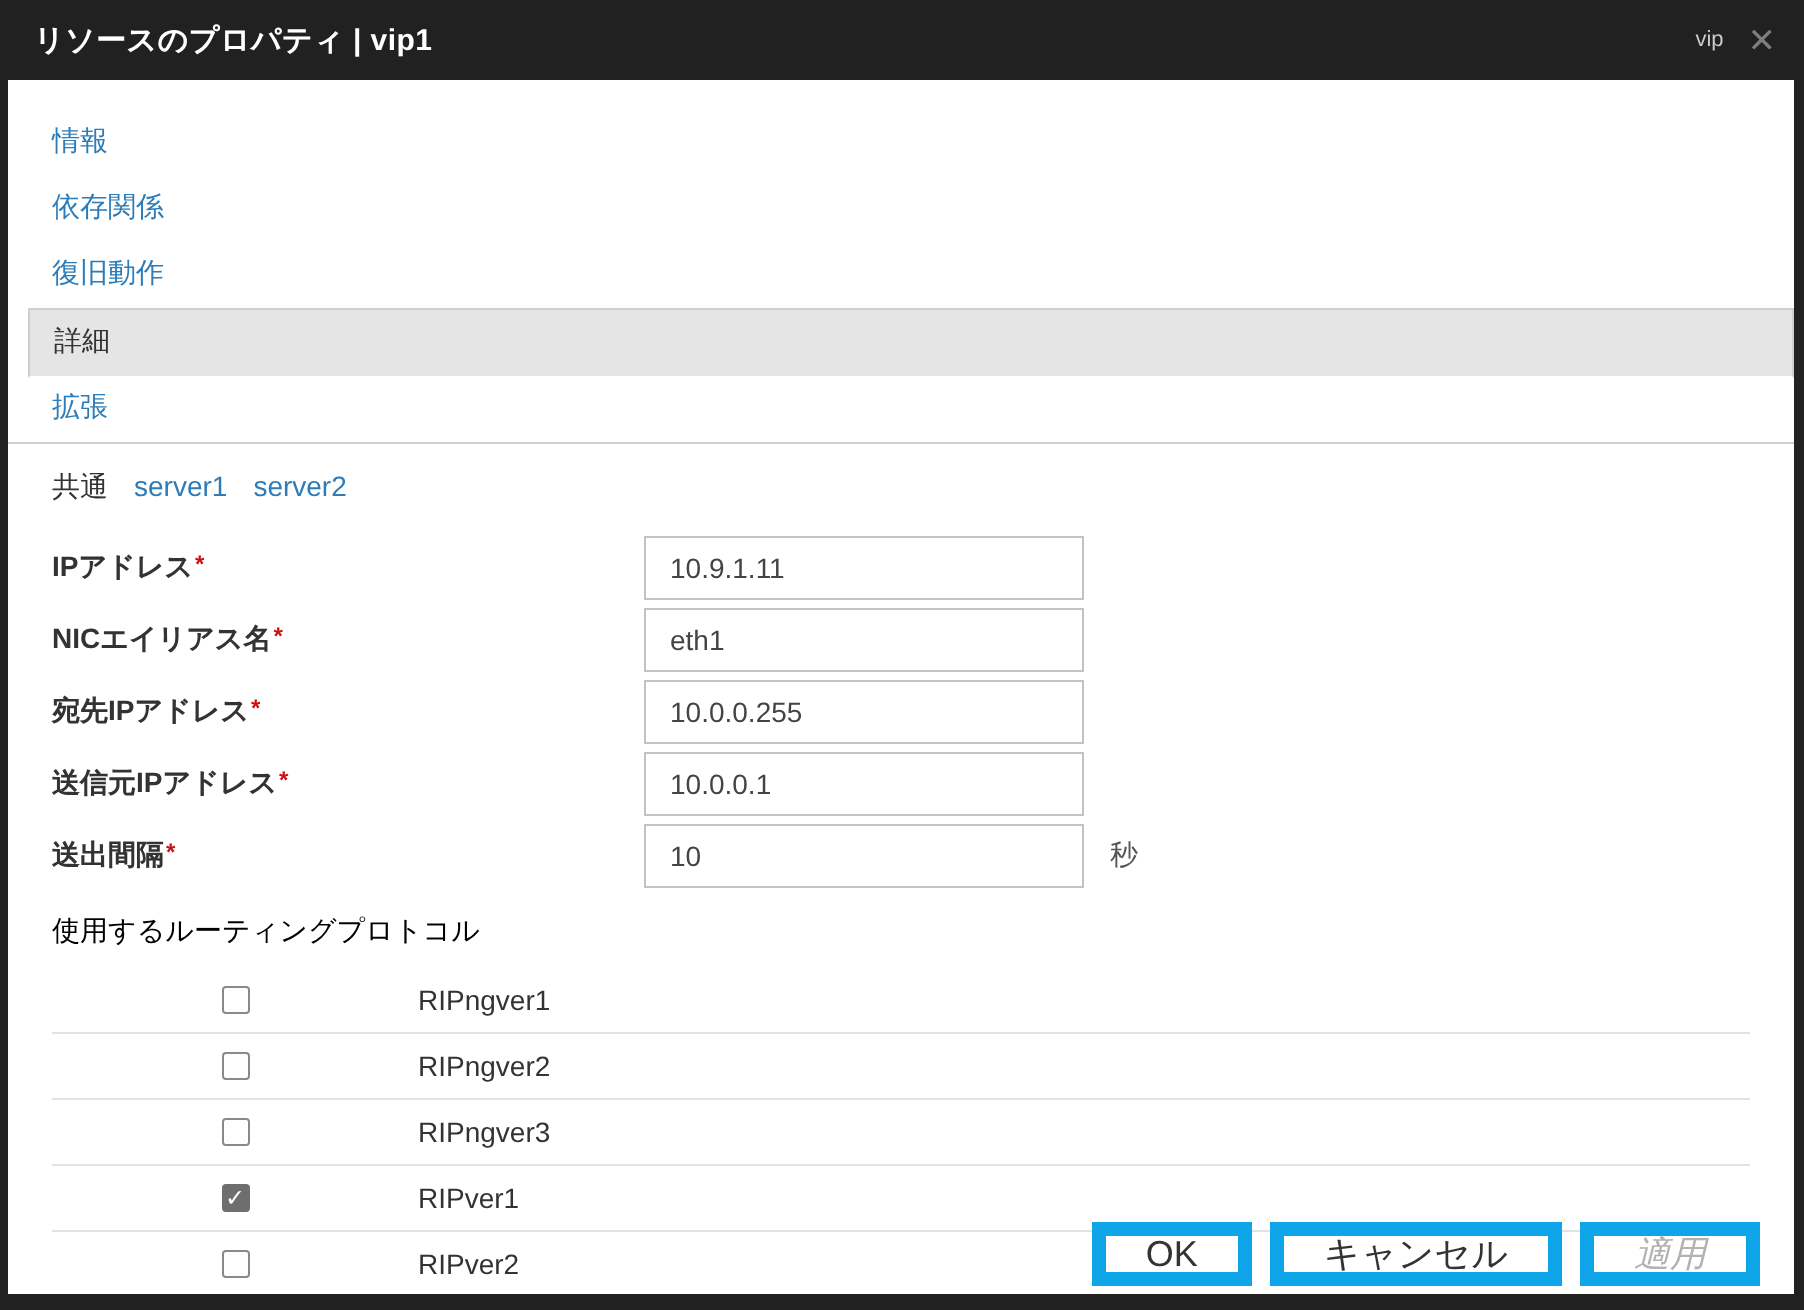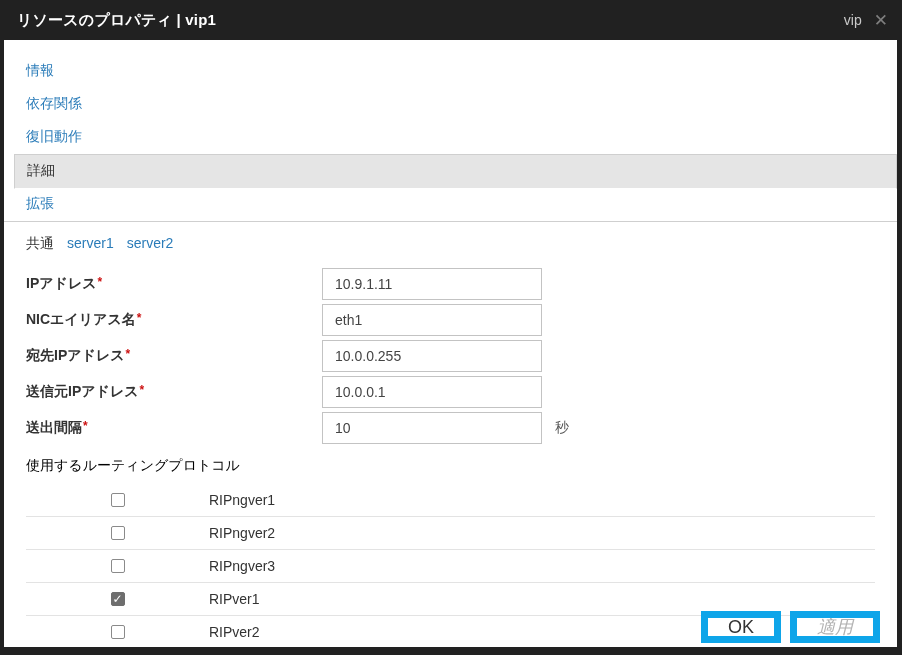--- a/index.html
+++ b/index.html
@@ -26,21 +26,21 @@
     font-size: 15px;
     font-weight: 600;
     letter-spacing: .2px;
   }
   .titlebar-right {
     margin-left: auto;
     display: flex;
     align-items: center;
     gap: 12px;
   }
-  .titlebar-resource { color: #c9c9c9; font-size: 14px; }
+  .titlebar-resource { color: #c9c9c9; font-size: 11px; }
   .close-x {
     color: #7e7e7e;
     font-size: 17px;
     font-weight: 700;
     cursor: pointer;
     line-height: 1;
   }
   .content {
     position: absolute;
     top: 40px; left: 4px; right: 5px; bottom: 8px;
@@ -275,17 +275,18 @@
             <span class="checkbox"></span>
           </div>
         <div class="proto-name">RIPver2</div>
       </div>
     </div>
 
     <button class="btn adjust-btn">調整</button>
 
     <div class="footer-buttons">
       <button class="btn">OK</button>
+      <button class="btn">キャンセル</button>
       <button class="btn disabled">適用</button>
     </div>
 
   </div>
 </div>
 
 </body></html>

